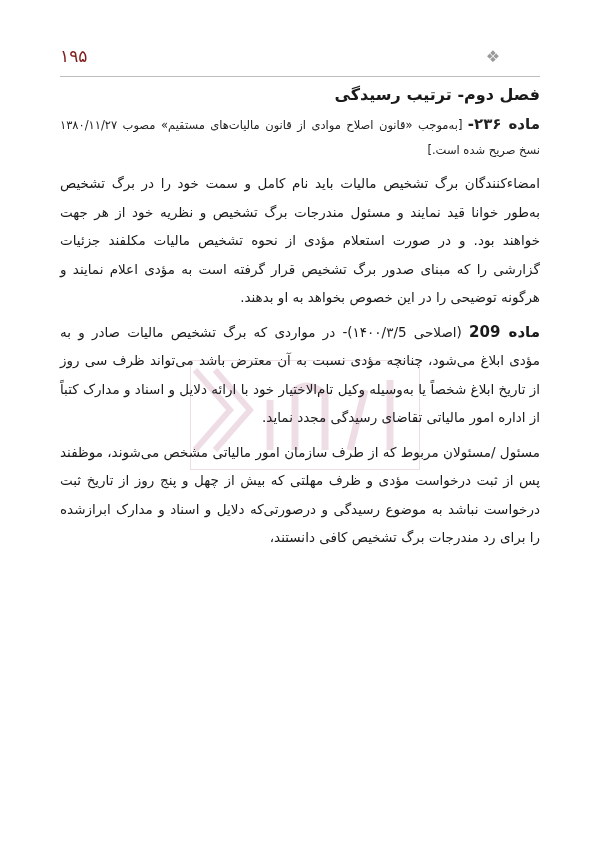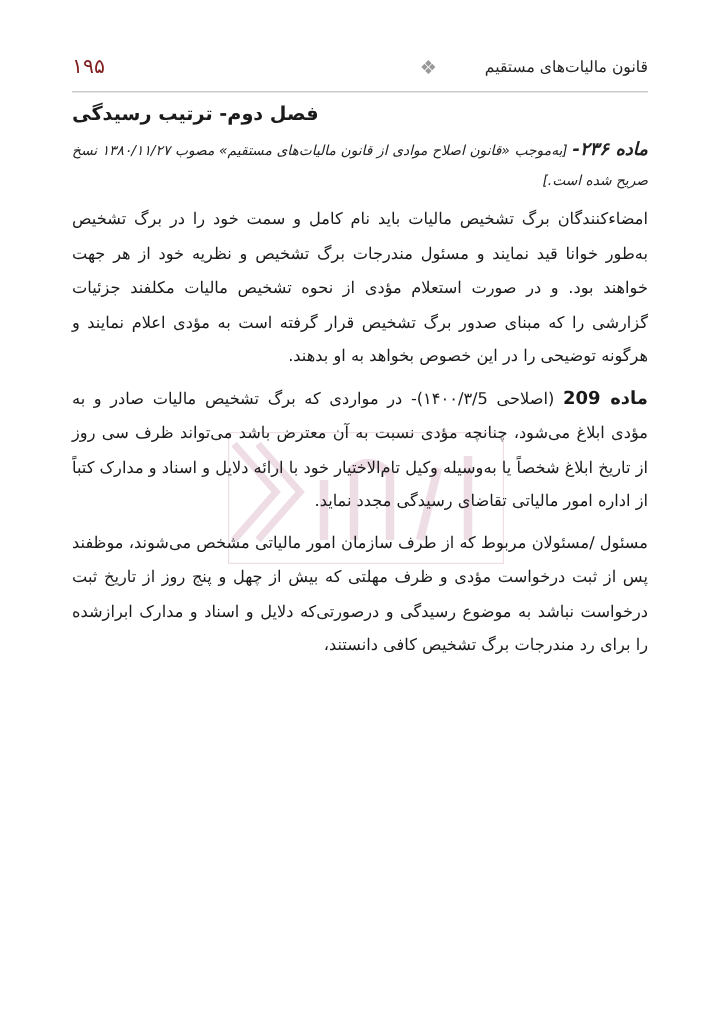--- a/index.html
+++ b/index.html
@@ -4,40 +4,39 @@
   <style>
     html, body { margin: 0; padding: 0; background: #ffffff; }
     body { width: 600px; height: 850px; position: relative; overflow: hidden;
       font-family: "DejaVu Sans", sans-serif; color: #1a1a1a; }
     .page { position: absolute; left: 60px; top: 40px; width: 480px; direction: rtl; }
     .header { display: flex; align-items: center; height: 32px; direction: rtl; }
     .header .title { font-size: 13px; color: #222; }
     .header .orn { margin-right: 40px; margin-left: 40px; font-size: 16px; color: #999; }
     .header .pnum { margin-right: auto; font-size: 17px; color: #7f1d1d; font-family: "DejaVu Sans", sans-serif; }
     .rule { height: 1px; background: #bdbdbd; margin-top: 4px; }
-    .chapter { text-align: left; font-size: 16px; font-weight: bold; margin-top: 8px; margin-bottom: 8px; }
+    .chapter { text-align: right; font-size: 16px; font-weight: bold; margin-top: 8px; margin-bottom: 8px; }
     p { margin: 0; text-align: justify; text-align-last: right; }
-    .note { font-size: 11.5px; line-height: 25px; color: #222; margin-bottom: 6px; font-style: italic; }
+    .note { font-size: 11.5px; line-height: 25px; color: #222; margin-bottom: 6px; }
     .body { font-size: 13.5px; line-height: 28.5px; margin-bottom: 6px; }
     .lbl { font-weight: bold; font-size: 15px; }
     .watermark { position: absolute; left: 190px; top: 360px; width: 230px; height: 110px; opacity: 0.16; z-index: 0; }
     .content { position: relative; z-index: 1; }
   </style>
 </head>
 <body>
 
 <svg class="watermark" viewBox="0 0 230 110">
   <path d="M5 10 L40 50 L5 90 M25 10 L60 50 L25 90" stroke="#a0306a" stroke-width="6" fill="none"></path>
   <path d="M80 90 L80 40 M105 90 L105 30 Q120 20 135 35 L135 90 M160 90 L175 30 M200 90 L200 20" stroke="#a0306a" stroke-width="7" fill="none"></path>
   <rect x="0" y="0" width="230" height="110" fill="none" stroke="#a0306a" stroke-width="2"></rect>
 </svg>
 
 <div class="page content">
   <div class="header">
-    <span class="title">قانون مالیات‌های مستقیم</span>
     <span class="orn">❖</span>
     <span class="pnum">۱۹۵</span>
   </div>
   <div class="rule"></div>
   <div class="chapter">فصل دوم- ترتیب رسیدگی</div>
 
   <p class="note"><span class="lbl">ماده ۲۳۶-</span><span> [به‌موجب «قانون اصلاح موادی از قانون مالیات‌های مستقیم» مصوب ۱۳۸۰/۱۱/۲۷ نسخ صریح شده است.]</span></p>
 
   <p class="body">امضاءکنندگان برگ تشخیص مالیات باید نام کامل و سمت خود را در برگ تشخیص به‌طور خوانا قید نمایند و مسئول مندرجات برگ تشخیص و نظریه خود از هر جهت خواهند بود. و در صورت استعلام مؤدی از نحوه تشخیص مالیات مکلفند جزئیات گزارشی را که مبنای صدور برگ تشخیص قرار گرفته است به مؤدی اعلام نمایند و هرگونه توضیحی را در این خصوص بخواهد به او بدهند.</p>
 

